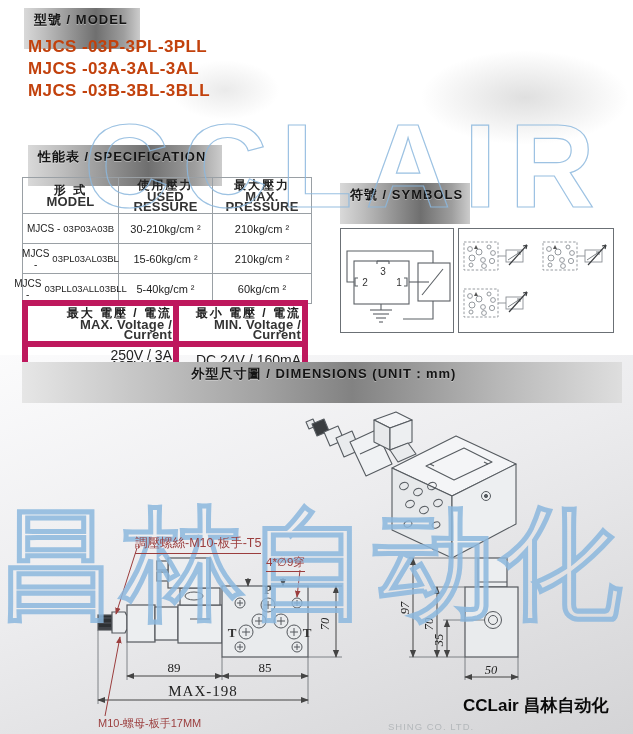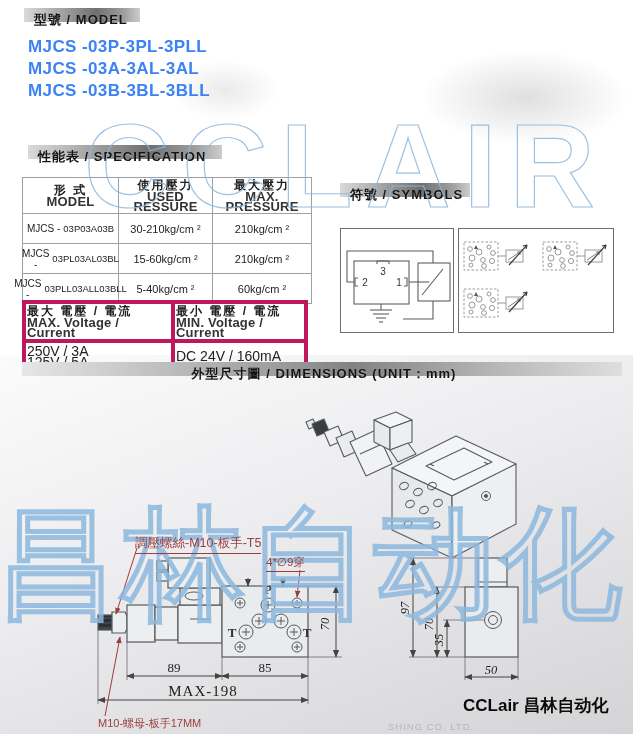--- a/index.html
+++ b/index.html
@@ -7,46 +7,46 @@
         font-family:"Liberation Sans",sans-serif;color:#1a1a1a;}
   .lower-bg{position:absolute;left:0;top:355px;width:633px;height:379px;
         background:linear-gradient(160deg,#fbfbfc 0%,#ececee 45%,#d4d4d6 100%);}
   .smudge{position:absolute;border-radius:50%;pointer-events:none;}
   .smudge.a{left:420px;top:50px;width:210px;height:95px;
         background:radial-gradient(ellipse at center,rgba(150,150,150,.30),rgba(150,150,150,0) 70%);}
   .smudge.b{left:170px;top:60px;width:110px;height:60px;
         background:radial-gradient(ellipse at center,rgba(160,160,160,.22),rgba(160,160,160,0) 70%);}
 
   
-  .bar{position:absolute;height:14px;line-height:23px;font-size:13px;font-weight:bold;
+  .bar{position:absolute;height:41px;line-height:23px;font-size:13px;font-weight:bold;
        color:#141414;letter-spacing:1px;padding-left:10px;box-sizing:border-box;
        background:linear-gradient(90deg,#d9d9d9 0%,#bdbdbd 18%,#6f6f6f 62%,#9e9e9e 86%,#cccccc 100%);
        text-shadow:0 1px 0 rgba(255,255,255,.35);white-space:nowrap;}
   .bar.center{text-align:center;padding-left:4px;
        background:linear-gradient(90deg,#e6e6e6 0%,#a2a2a2 40%,#828282 55%,#b9b9b9 80%,#dedede 100%);}
 
   
   .models{position:absolute;left:28px;top:36px;font-size:17px;font-weight:bold;
-       letter-spacing:.4px;color:#3b82f6;}
+       letter-spacing:.4px;color:#c2410c;}
   .models div{line-height:22px;}
 
   
   table{border-collapse:collapse;background:transparent;}
   .spec-table{position:absolute;left:22px;top:177px;width:286px;table-layout:fixed;}
   .spec-table th,.spec-table td{border:1px solid #9aa0a5;text-align:center;vertical-align:middle;padding:1px 0;}
   .spec-table th{height:28px;}
   .spec-table td{height:27px;font-size:11px;color:#222;}
   .th-zh{font-size:12px;font-weight:bold;letter-spacing:2px;color:#222;line-height:13px;}
   .th-en{font-size:13px;font-weight:bold;letter-spacing:.2px;color:#333;line-height:10px;}
   .model-cell{display:flex;align-items:center;justify-content:center;gap:3px;font-size:10px;color:#222;}
   .model-cell .stack{display:flex;flex-direction:row;align-items:flex-start;}
   .model-cell .stack span{font-style:normal;font-size:9.5px;line-height:9.5px;}
 
   .volt-table{position:absolute;left:22px;top:300px;width:286px;table-layout:fixed;}
-  .volt-table td{border:4px solid #be185d;text-align:left;vertical-align:middle;}
+  .volt-table td{border:6px solid #be185d;text-align:right;vertical-align:middle;}
   .volt-head{height:24px;}
   .volt-vals{height:25px;font-size:14px;color:#222;line-height:11px;}
 
   
   .symbox{position:absolute;background:rgba(255,255,255,.85);border:1.5px solid #6b7075;box-sizing:border-box;}
 
   
   .red-label{position:absolute;color:#9b3d3d;font-weight:normal;white-space:nowrap;z-index:7;}
   .red-label.u{border-bottom:1px solid #9b3d3d;padding-bottom:1px;}
 

